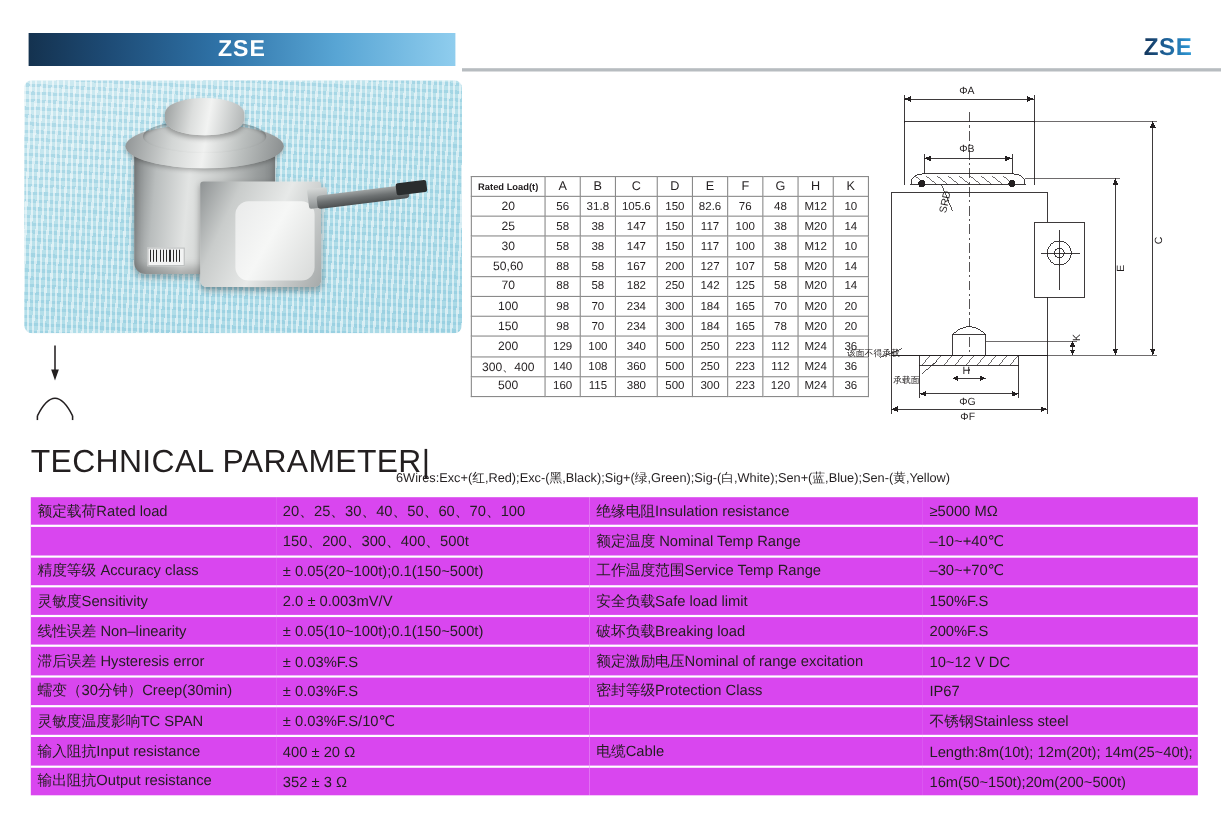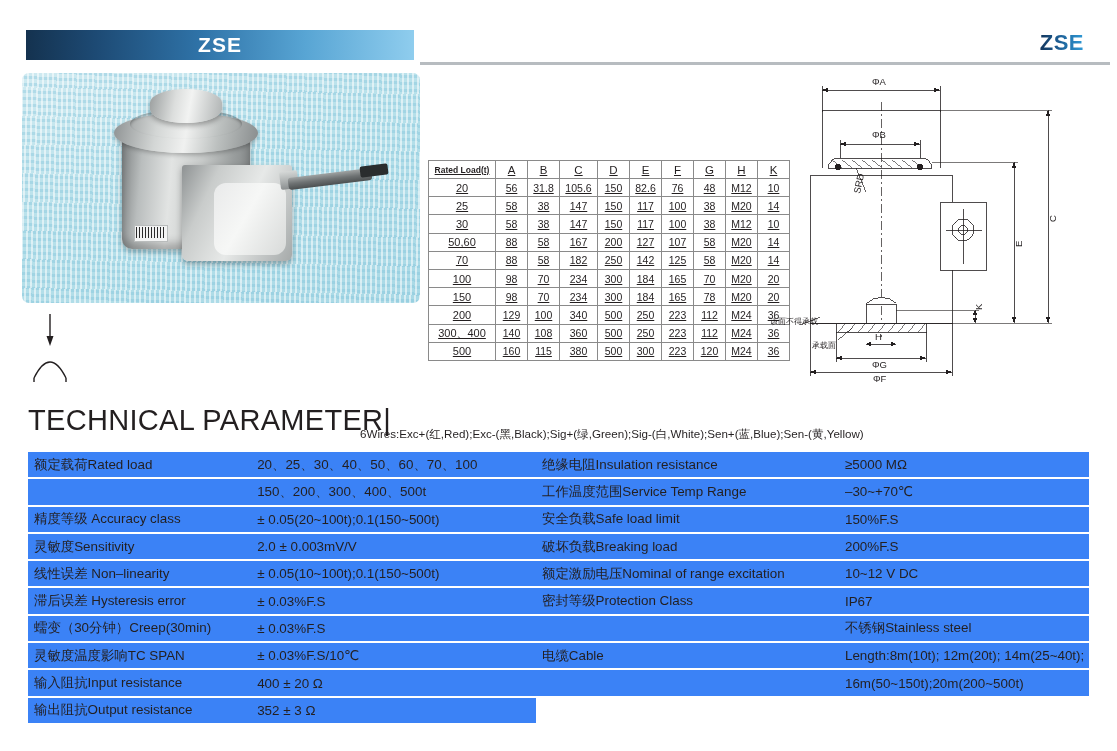--- a/index.html
+++ b/index.html
@@ -96,21 +96,21 @@
   .cell-barcode{
     position:absolute;left:114px;top:154px;width:28px;height:11px;
     background:repeating-linear-gradient(90deg,#2b2b2b 0 1px,#f2f3f3 1px 3px);
   }
 
   
   #load-symbol{position:absolute;left:28px;top:312px;width:60px;height:70px;}
 
   
   #dim-table-wrap{position:absolute;left:428px;top:160px;}
-  table.dim{border-collapse:collapse;text-decoration:underline;}
+  table.dim{border-collapse:collapse;}
   table.dim td{
     border:1px solid #8a8a8a;text-align:center;
     font-size:10.5px;color:#231f20;
     height:17.2px;padding:0 2px;white-space:nowrap;
   }
   table.dim tr.head td{font-size:11.5px;height:17px;}
   table.dim td.rl{width:62px;font-size:11px;}
   table.dim tr.head td.rl{font-size:8.5px;font-weight:bold;}
   table.dim td.c{width:27px;}
   table.dim td.c3{width:33px;}
@@ -127,21 +127,21 @@
     position:absolute;left:360px;top:427px;
     font-size:11.6px;color:#231f20;white-space:nowrap;
   }
 
   
   .ptable{
     position:absolute;border-collapse:collapse;
     font-size:13.4px;color:#231f20;
   }
   .ptable td{
-    background:#3b82f6;
+    background:#d946ef;
     border-top:2px solid #fff;
     height:25.3px;padding:0 0 0 6px;vertical-align:middle;
     white-space:nowrap;
   }
   .ptable tr:first-child td{border-top:none;}
   #ptable-left{left:28px;top:452px;width:508px;}
   #ptable-left td.k{width:222px;}
   #ptable-left td.v{width:286px;}
   #ptable-right{left:536px;top:452px;width:553px;}
   #ptable-right td.k{width:308px;margin-left:23px;}
@@ -471,20 +471,24 @@
     </tbody>
 </table>
 
 <table class="ptable" id="ptable-right">
   <tbody id="pright-body">
       <tr>
         <td class="k">绝缘电阻Insulation resistance</td>
         <td class="v">≥5000 MΩ</td>
       </tr>
       <tr>
+        <td class="k">额定温度 Nominal Temp Range</td>
+        <td class="v">–10~+40℃</td>
+      </tr>
+      <tr>
         <td class="k">工作温度范围Service Temp Range</td>
         <td class="v">–30~+70℃</td>
       </tr>
       <tr>
         <td class="k">安全负载Safe load limit</td>
         <td class="v">150%F.S</td>
       </tr>
       <tr>
         <td class="k">破坏负载Breaking load</td>
         <td class="v">200%F.S</td>

